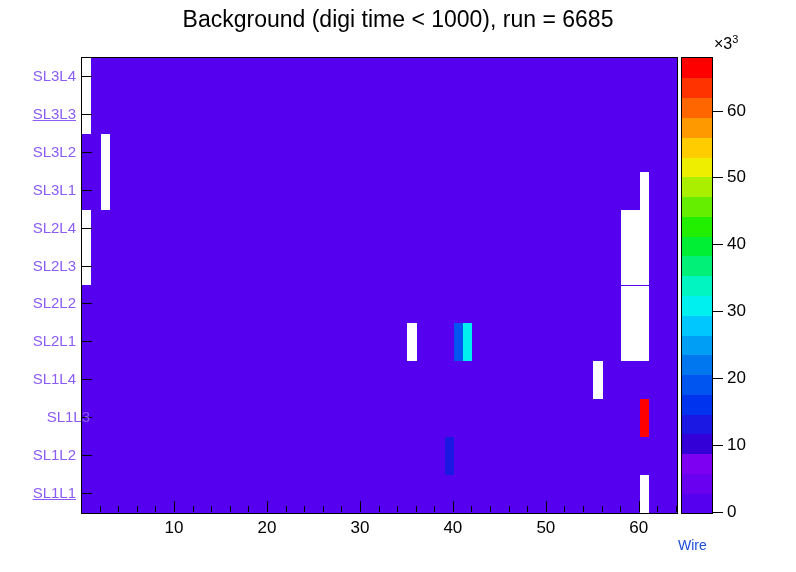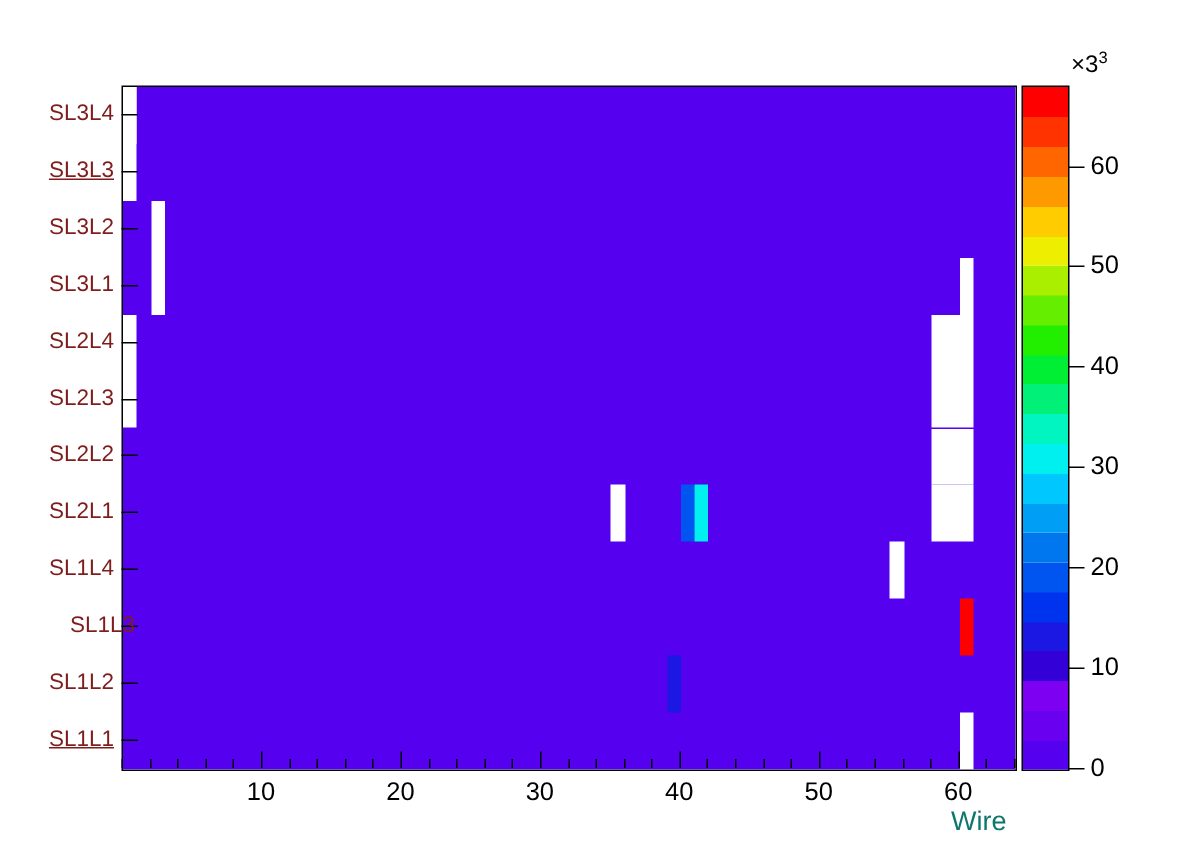--- a/index.html
+++ b/index.html
@@ -43,36 +43,37 @@
   .cell{position:absolute;}
   
   .tick{position:absolute;background:#000000;}
   .ytick{height:1px;width:11px;left:81px;}
   .xtick{width:1px;background:#000000;}
   
   .ylabel{
     position:absolute;
     right:723px; 
     font-size:15px;
-    color:#7f1d1d;
+    color:#8b5cf6;
     text-align:right;
     white-space:nowrap;
   }
   .xlabel-num{
     position:absolute;
     font-size:17px;
     color:#000000;
     text-align:center;
     white-space:nowrap;
   }
   #xaxis-title{
     position:absolute;
-    font-size:18px;
-    color:#0f766e;
-    white-space:nowrap;
+    font-size:14px;
+    color:#1d4ed8;
+    white-space:nowrap;
+    margin-left:44px;
   }
   
   #colorbar-frame{
     position:absolute;
     left:681px;top:57px;
     width:30px;height:455px;
     border:1px solid #000000;
     box-sizing:content-box;
     overflow:hidden;
   }
@@ -98,20 +99,21 @@
     color:#000000;
     white-space:nowrap;
   }
   #cb-exp sup{font-size:11px;vertical-align:super;}
 </style>
 </head>
 <body>
 
 <div id="root-canvas">
 
+  <div id="title">Background (digi time &lt; 1000), run = 6685</div>
 
   <div id="plot-frame">
     <div id="heatmap">
         <div class="cell" style="left: 0px; top: 0px; width: 595px; height: 455px; background: rgb(85, 0, 238);"></div>
         <div class="cell" title="SL3L4 wire 0 (empty)" style="left: 0px; top: 0px; width: 9.3px; height: 37.92px; background: rgb(255, 255, 255);"></div>
         <div class="cell" title="SL3L4 wire 0 (empty)" style="left: 0px; top: 0px; width: 9.3px; height: 37.92px; background: rgb(255, 255, 255);"></div>
         <div class="cell" title="SL3L3 wire 0 (empty)" style="left: 0px; top: 37.92px; width: 9.3px; height: 37.92px; background: rgb(255, 255, 255);"></div>
         <div class="cell" title="SL3L2 wire 2 (empty)" style="left: 18.59px; top: 75.83px; width: 9.3px; height: 37.92px; background: rgb(255, 255, 255);"></div>
         <div class="cell" title="SL3L1 wire 2 (empty)" style="left: 18.59px; top: 113.75px; width: 9.3px; height: 37.92px; background: rgb(255, 255, 255);"></div>
         <div class="cell" title="SL2L4 wire 0 (empty)" style="left: 0px; top: 151.67px; width: 9.3px; height: 37.92px; background: rgb(255, 255, 255);"></div>

